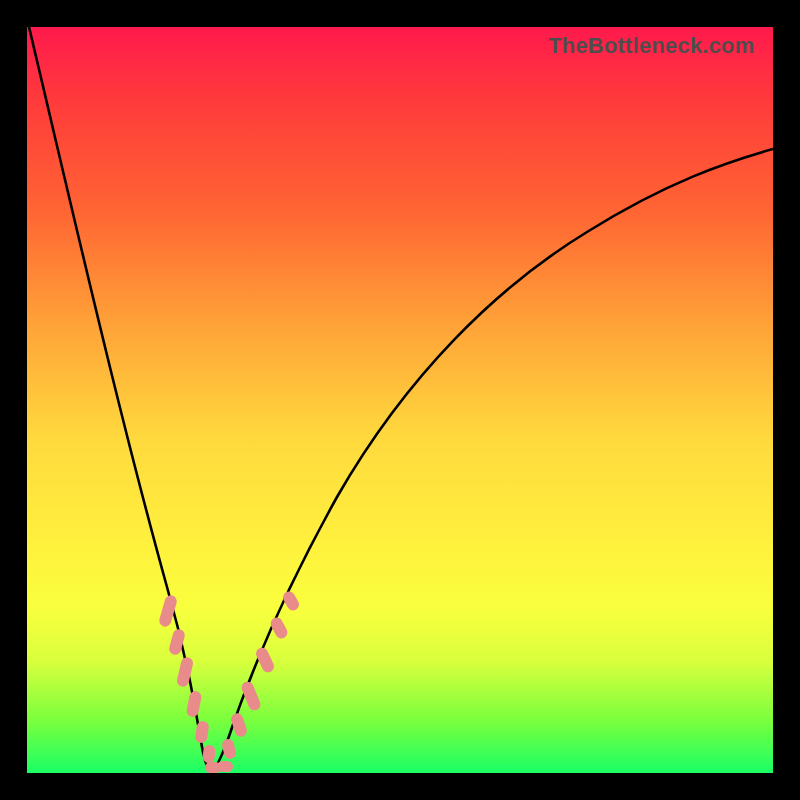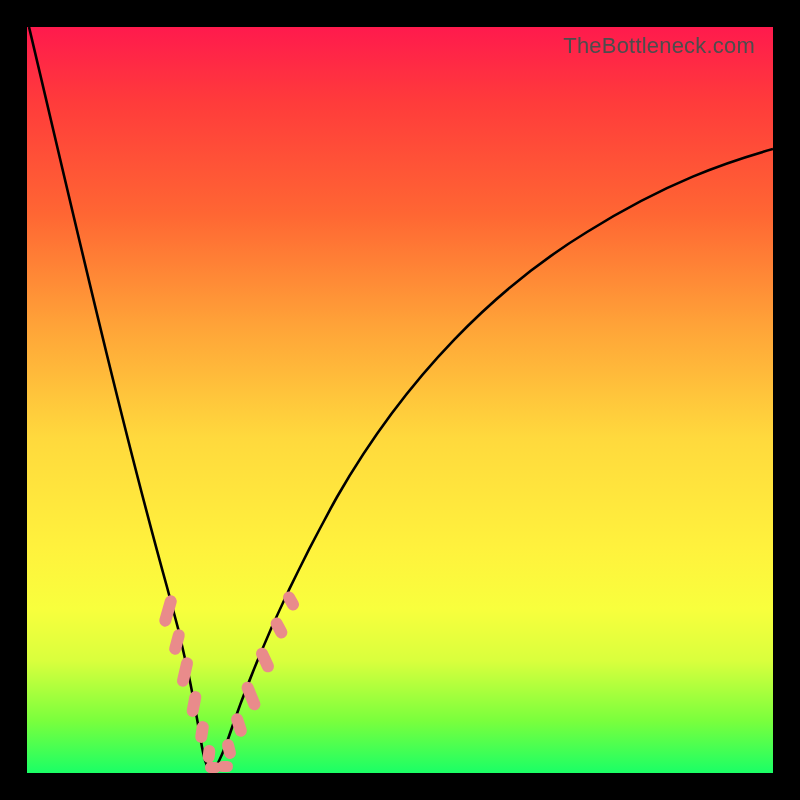--- a/index.html
+++ b/index.html
@@ -37,21 +37,21 @@
       #1aff66 100%
     );
   }
   .topright {
     position: absolute;
     top: 6px;
     right: 18px;
     color: #4d4d4d;
     font-size: 22px;
     letter-spacing: 0.2px;
-    font-weight: 400;
+    font-weight: 700;
   }
   svg.curve {
     position: absolute;
     left: 0;
     top: 0;
     width: 746px;
     height: 746px;
   }
 </style>
 </head>

